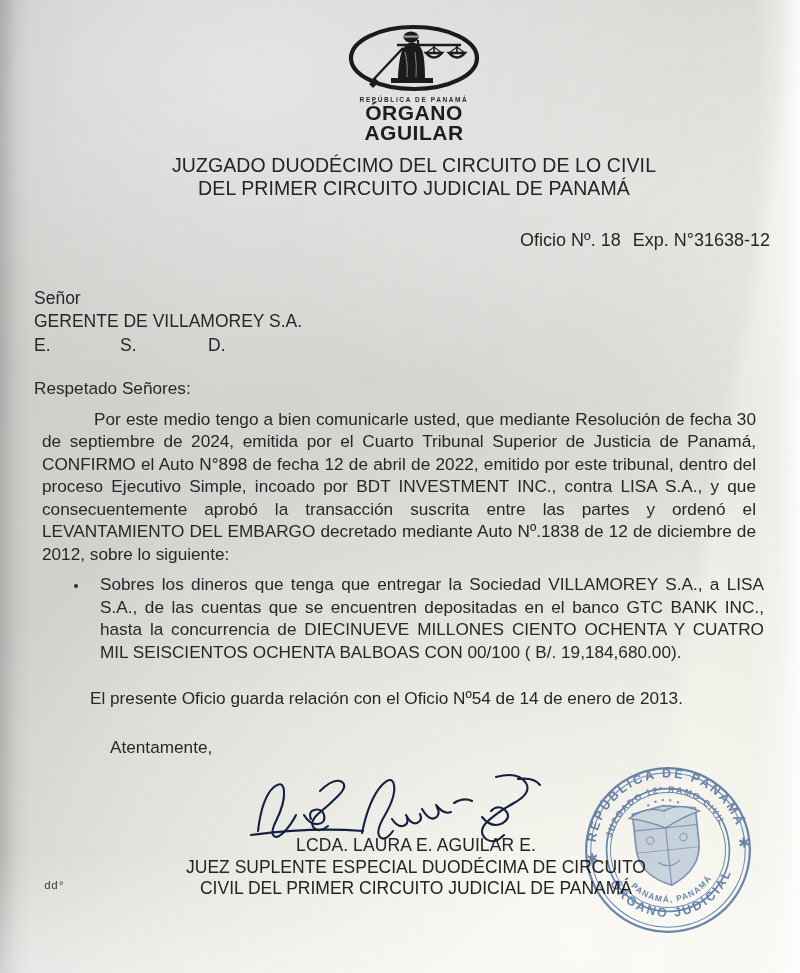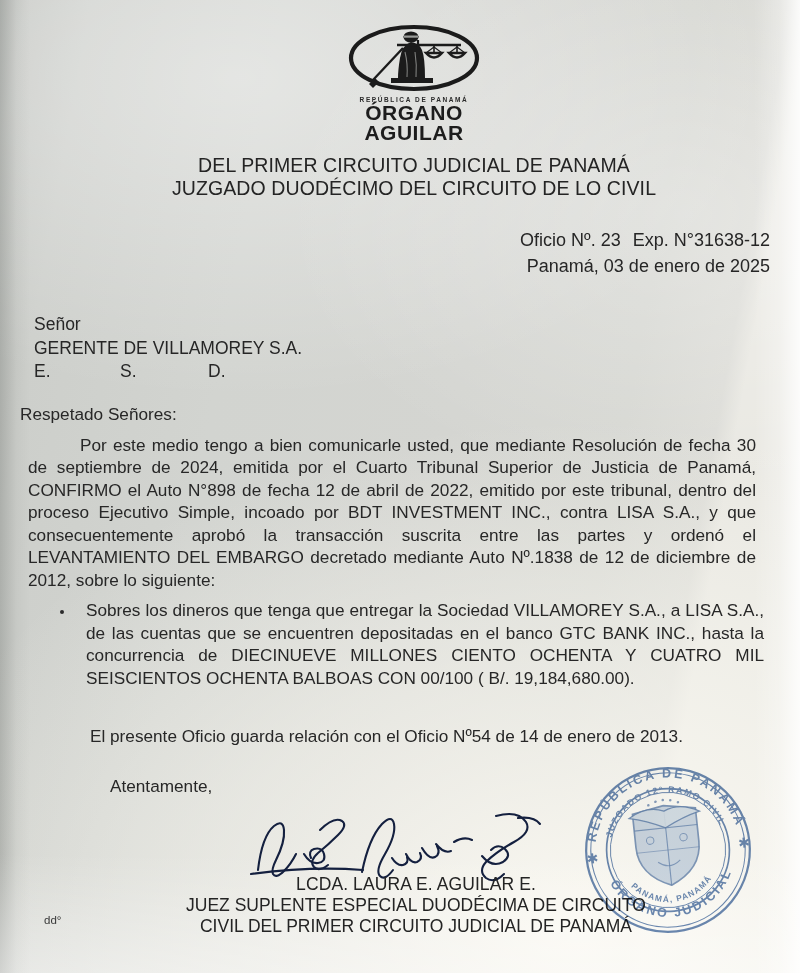--- a/index.html
+++ b/index.html
@@ -113,21 +113,21 @@
     filter: blur(0.2px);
   }
   .esd { letter-spacing: 0; }
   .esd span { display: inline-block; }
   .esd .s1 { width: 86px; }
   .esd .s2 { width: 88px; }
 
   
   .body-text {
     margin-top: 20px;
-    padding: 0 36px 0 20px;
+    padding: 0 36px 0 34px;
     font-size: 17.2px;
     line-height: 1.31;
     color: #272727;
     filter: blur(0.2px);
   }
   .salutation { margin: 0 0 1px 0; }
   .para-justified {
     margin: 8px;
     text-align: justify;
     text-align-last: left;
@@ -150,21 +150,21 @@
     position: absolute;
     left: 40px;
     top: 0.62em;
     width: 4px;
     height: 4px;
     background: #2b2b2b;
     border-radius: 50%;
   }
 
   .closing {
-    margin-top: 36px;
+    margin-top: 24px;
     padding: 0 36px 0 34px;
     font-size: 17.2px;
     line-height: 1.34;
     color: #272727;
     filter: blur(0.2px);
   }
   .closing .l1 { padding-left: 56px; }
   .closing .l2 { padding-left: 66px; }
   .closing .sign-off {
     margin-top: 26px;
@@ -210,24 +210,25 @@
     opacity: 0.82;
     transform: rotate(-6deg);
     mix-blend-mode: multiply;
   }
   .seal svg { width: 100%; height: 100%; display: block; }
 
   
   .footer-mark {
     position: absolute;
     left: 44px;
-    top: 914px;
+    top: 879px;
     font-size: 11.5px;
     color: #3a3a3a;
     filter: blur(0.2px);
+    font-family: Liberation Mono, monospace;
   }
 </style>
 </head>
 <body>
 
 <div id="page">
 
   <div class="sheen-a"></div>
   <div class="sheen-b"></div>
   <div class="edge-left"></div>
@@ -271,30 +272,29 @@
         </svg>
 
         <div class="logo-words">
           <div class="logo-rep">REPÚBLICA DE PANAMÁ</div>
           <div class="logo-l1">ÓRGANO</div>
           <div class="logo-l2">AGUILAR</div>
         </div>
       </div>
 
       <div class="court-title">
+        <div>JUZGADO DUODÉCIMO DEL CIRCUITO DE LO CIVIL</div>
         <div>DEL PRIMER CIRCUITO JUDICIAL DE PANAMÁ</div>
-        <div>JUZGADO DUODÉCIMO DEL CIRCUITO DE LO CIVIL</div>
       </div>
     </header>
 
     <section class="refblock">
       <div>
-        <span>Oficio Nº. 23</span><span class="gap"></span><span>Exp. N°31638-12</span>
-      </div>
-      <div>Panamá, 03 de enero de 2025</div>
+        <span>Oficio Nº. 18</span><span class="gap"></span><span>Exp. N°31638-12</span>
+      </div>
     </section>
 
     <section class="addressee">
       <div>Señor</div>
       <div>GERENTE DE VILLAMOREY S.A.</div>
       <div class="esd">
         <span class="s1">E.</span><span class="s2">S.</span><span>D.</span>
       </div>
     </section>
 

